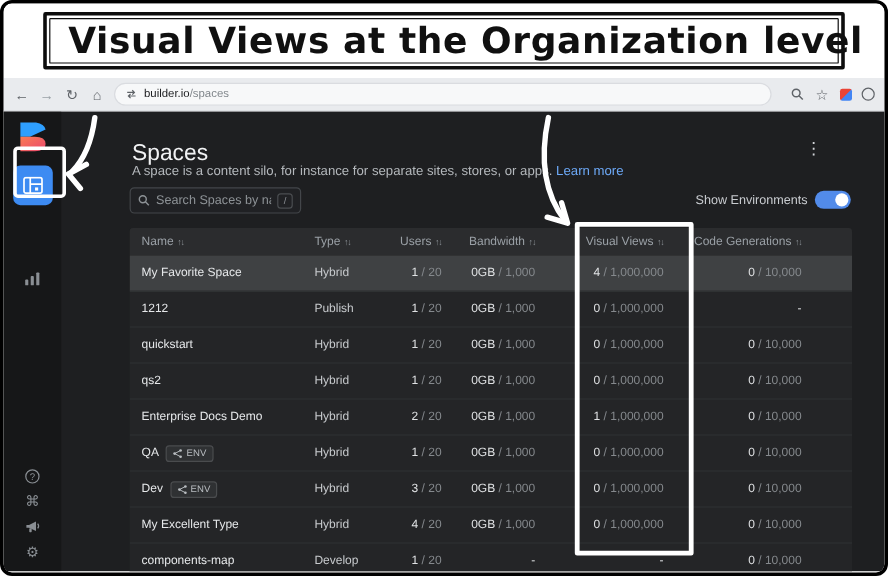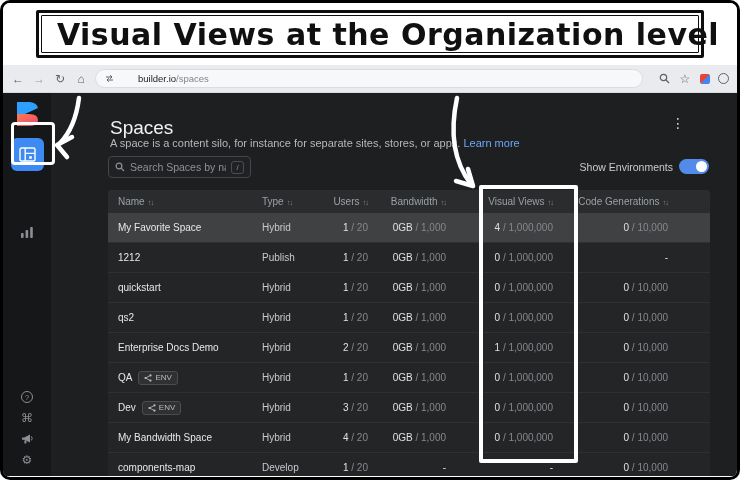--- a/index.html
+++ b/index.html
@@ -16,21 +16,21 @@
   .title-box::after { content:""; position:absolute; inset:2px; border:1.5px solid #0d0d0d; border-radius:1px; pointer-events:none; }
   .title-text { font-size:30px; font-weight:700; color:#101010; letter-spacing:.5px; white-space:nowrap;
                 font-family:"DejaVu Sans",sans-serif;padding-left:36px; }
 
   
   .browser-bar { height:28px; background:#e9ebee; display:flex; align-items:center; padding:0 8px; gap:7px;
                  border-bottom:1px solid #d6d9dd; }
   .nav-ic { color:#5f6368; font-size:12px; line-height:1; width:14px; text-align:center; cursor:pointer; }
   .nav-ic.dim { color:#9aa0a6; }
   .omnibox { flex:1; height:19px; max-width:548px; background:#f7f8f9; border:1px solid #dadce0; border-radius:10px;
-             display:flex; align-items:center; padding:0 9px; gap:24px; }
+             display:flex; align-items:center; padding:0 9px; gap:6px; }
   .url { font-size:9.5px; color:#202124; }
   .url .path { color:#80868b; }
   .bar-right { display:flex; align-items:center; gap:8px; margin-left:auto; }
   .ext-chip { width:10px; height:10px; border-radius:2px; background:linear-gradient(135deg,#ea4335 48%,#4285f4 52%); }
   .ring { width:11px; height:11px; border:1.6px solid #5f6368; border-radius:50%; }
 
   
   .app { position:relative; height:383px; background:#1e1f21; overflow:hidden; }
   .sidebar { position:absolute; left:0; top:0; bottom:0; width:48px; background:#161718; display:flex;
              flex-direction:column; align-items:center; padding-top:8px; }
@@ -295,21 +295,21 @@
     <div>Hybrid</div>
     <div class="num"><span class="val">3</span><span class="cap"> / 20</span></div>
     <div class="num"><span class="val">0GB</span><span class="cap"> / 1,000</span></div>
     <div class="num"><span class="val">0</span><span class="cap"> / 1,000,000</span></div>
     <div class="num"><span class="val">0</span><span class="cap"> / 10,000</span></div>
     <div></div>
   </div>
 
   <div class="trow">
     <div class="cell-name">
-      <span>My Bandwidth Space</span>
+      <span>My Excellent Type</span>
 
     </div>
     <div>Hybrid</div>
     <div class="num"><span class="val">4</span><span class="cap"> / 20</span></div>
     <div class="num"><span class="val">0GB</span><span class="cap"> / 1,000</span></div>
     <div class="num"><span class="val">0</span><span class="cap"> / 1,000,000</span></div>
     <div class="num"><span class="val">0</span><span class="cap"> / 10,000</span></div>
     <div></div>
   </div>
 

